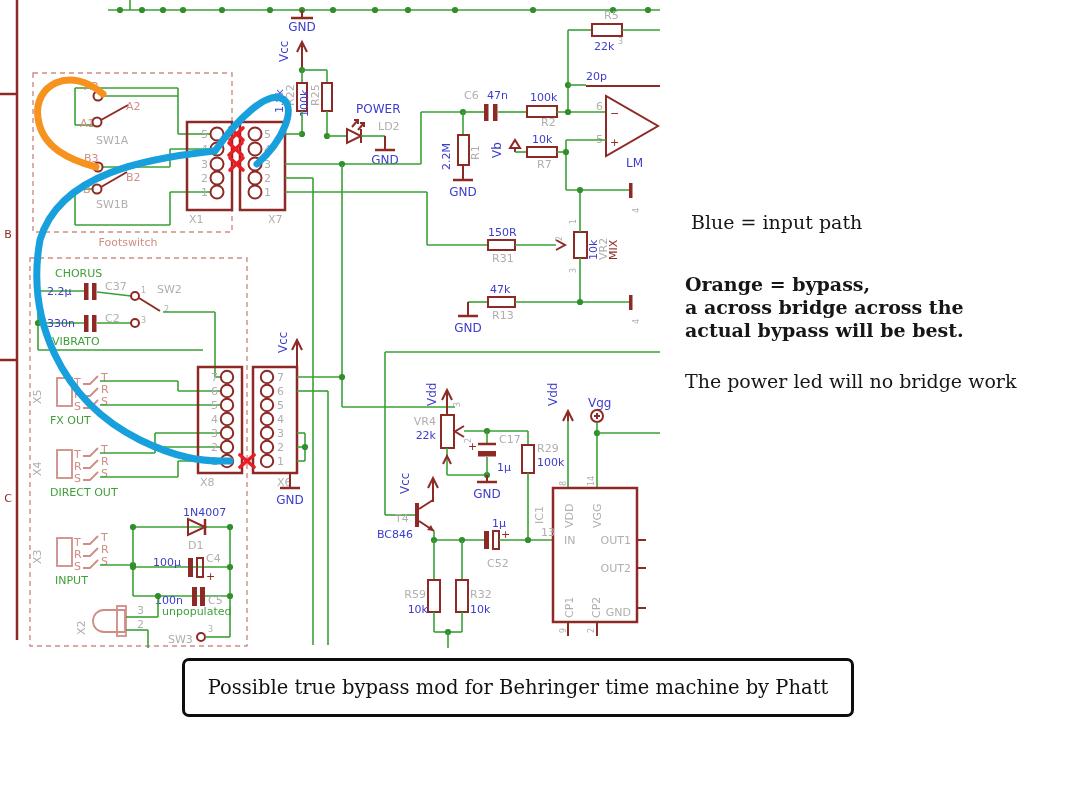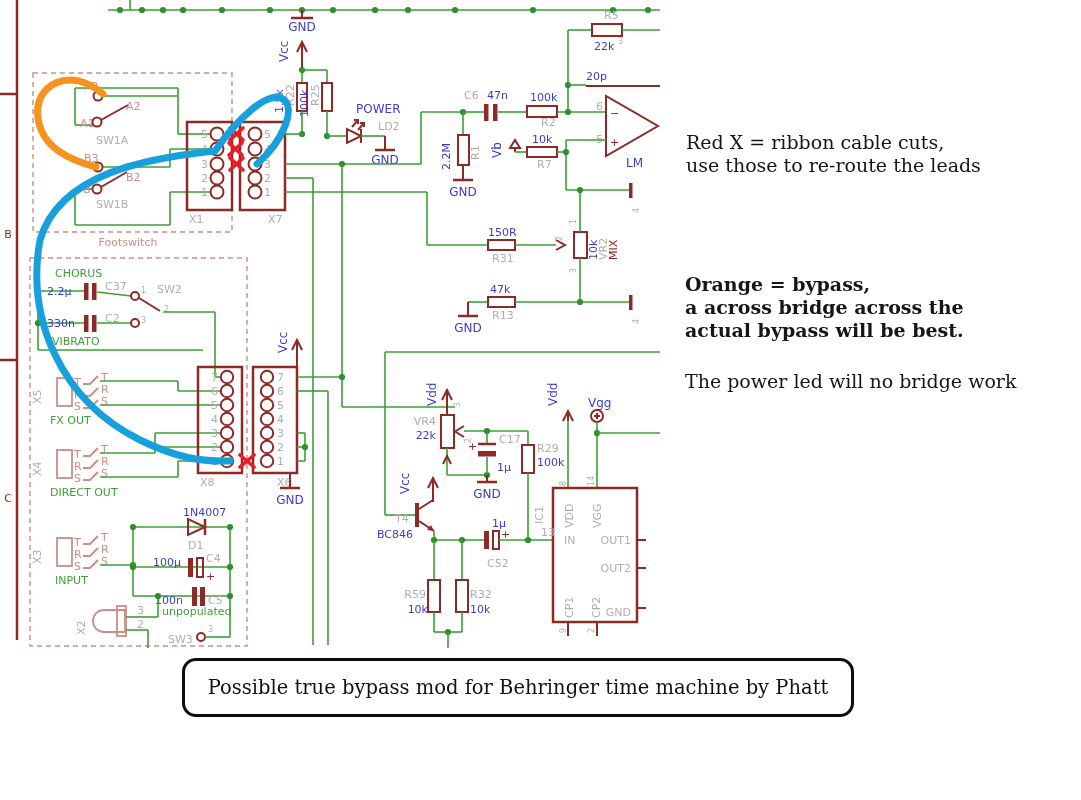--- a/index.html
+++ b/index.html
@@ -19,21 +19,21 @@
   .roset{fill:#cf8d86;font-size:11px;}
   .rose{stroke:#cf8d86;fill:none;stroke-width:1.8;}
   .tiny{font-size:8px;}
   .dash{stroke:#cf8d86;stroke-width:1.4;stroke-dasharray:5 4;fill:none;}
   .rx{stroke:#ec1c24;stroke-width:3.6;stroke-linecap:round;}
   .bluep{stroke:#18a0dc;stroke-width:7;fill:none;stroke-linecap:round;}
   .orangep{stroke:#f6921e;stroke-width:7;fill:none;stroke-linecap:round;}
   .note{position:absolute;color:#161616;font-family:"DejaVu Serif",serif;
         font-size:19px;line-height:23px;white-space:nowrap;}
   #caption-box{position:absolute;left:182px;top:658px;width:672px;height:59px;
-        border:3.5px solid #0d0d0d;border-radius:14px;background:#fff;
+        border:3.5px solid #0d0d0d;border-radius:7px;background:#fff;
         display:flex;align-items:center;justify-content:center;box-sizing:border-box;}
   #caption-box span{font-family:"DejaVu Serif",serif;font-size:19.5px;color:#111;}
 </style>
 </head>
 <body>
 
 <div id="stage">
 
 <svg width="665" height="650" viewBox="0 0 665 650">
 
@@ -590,23 +590,22 @@
     <path d="M215,151 C238,118 268,90 283,99 C296,108 284,140 257,164" class="bluep" stroke-width="6.5"></path>
     <path d="M214,151 C150,158 60,172 40,240 C26,318 60,400 140,440 C175,457 200,462 230,461" class="bluep"></path>
     <g>
       <line x1="240" y1="455" x2="254" y2="467" class="rx"></line>
       <line x1="240" y1="467" x2="254" y2="455" class="rx"></line>
     </g>
   </g>
 </svg>
 
 
-<div class="note" style="left:686px;top:131px;">
-  <div>Red X = ribbon cable cuts,</div>
-  <div>use those to re-route the leads</div>
+<div class="note" style="left:691px;top:211px;">
+  <div>Blue = input path</div>
 </div>
 <div class="note" style="left:685px;top:273px;font-weight:bold;">
   <div>Orange = bypass,</div>
   <div>a across bridge across the</div>
   <div>actual bypass will be best.</div>
 </div>
 <div class="note" style="left:685px;top:370px;">
   <div>The power led will no bridge work</div>
 </div>
 

